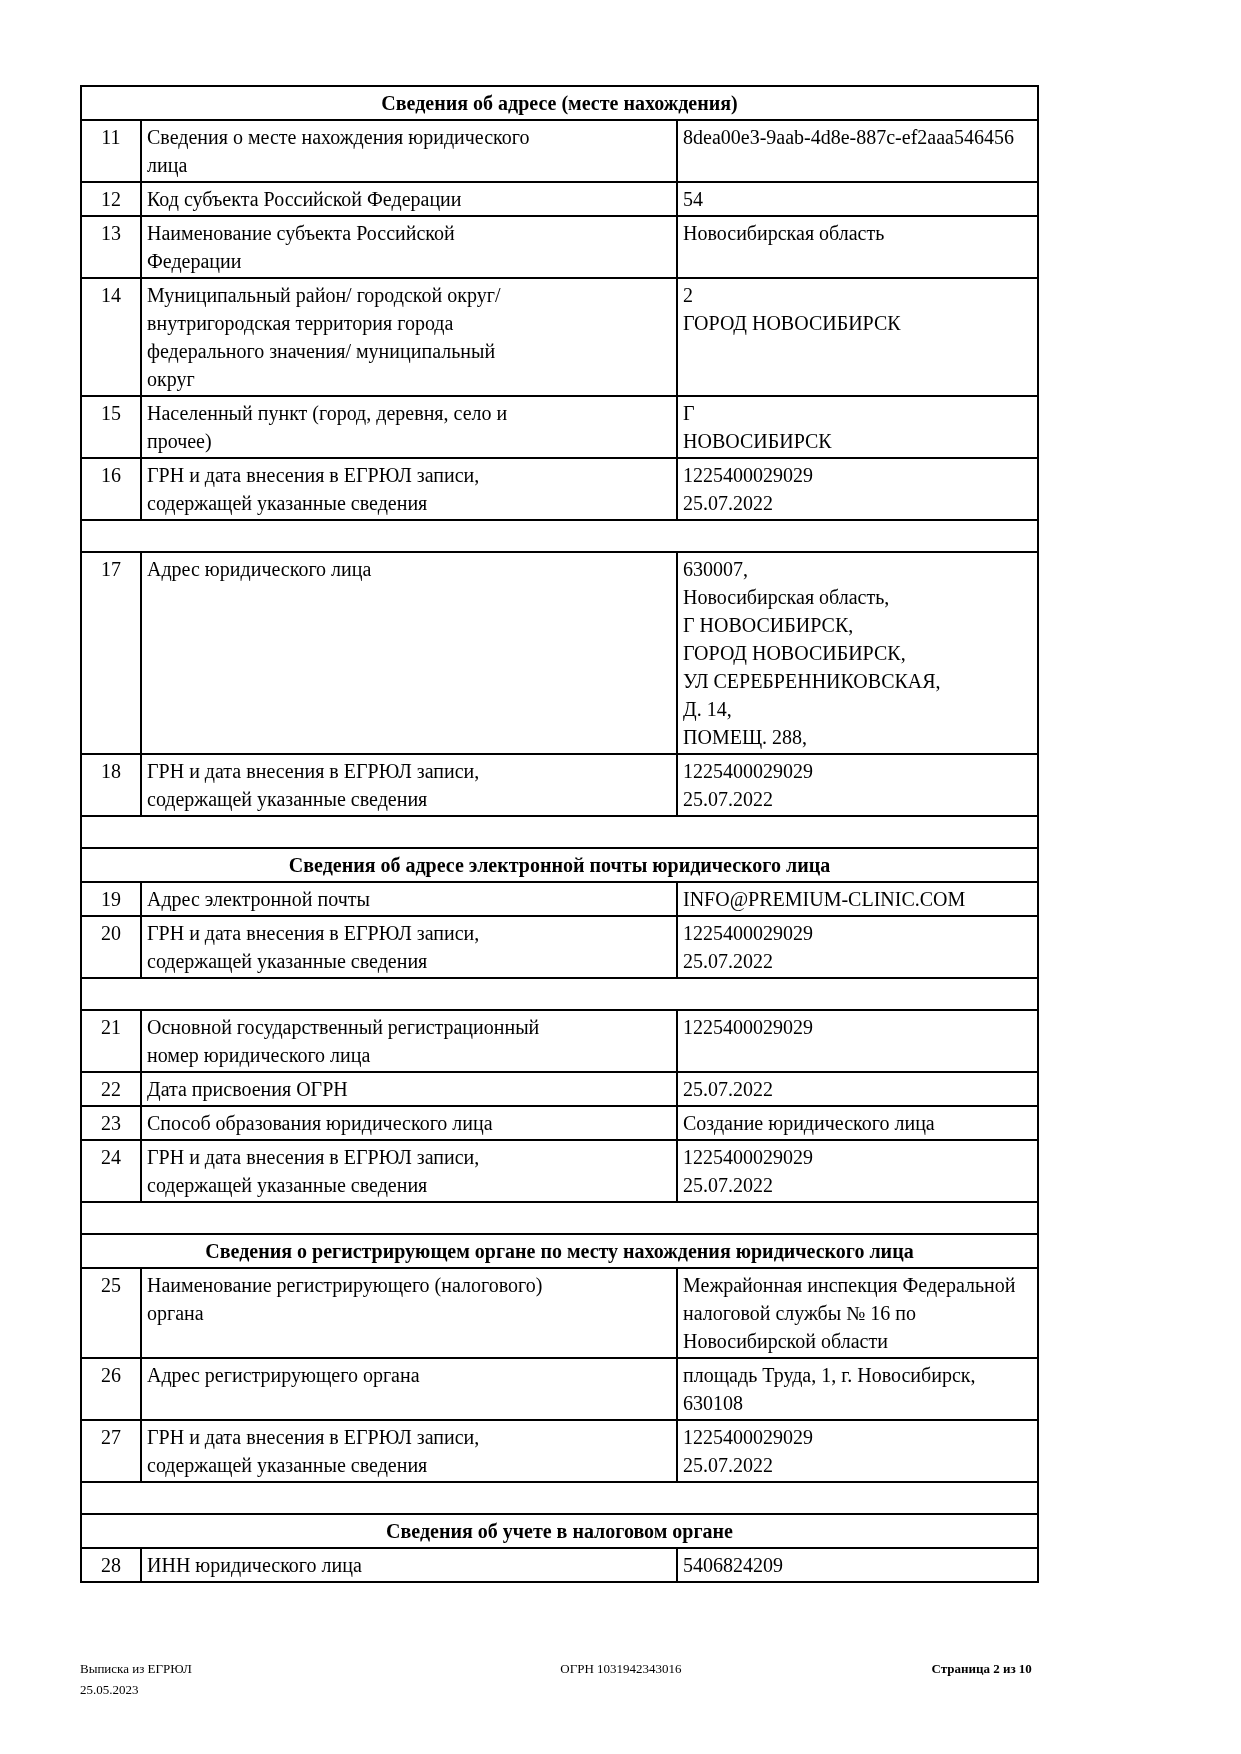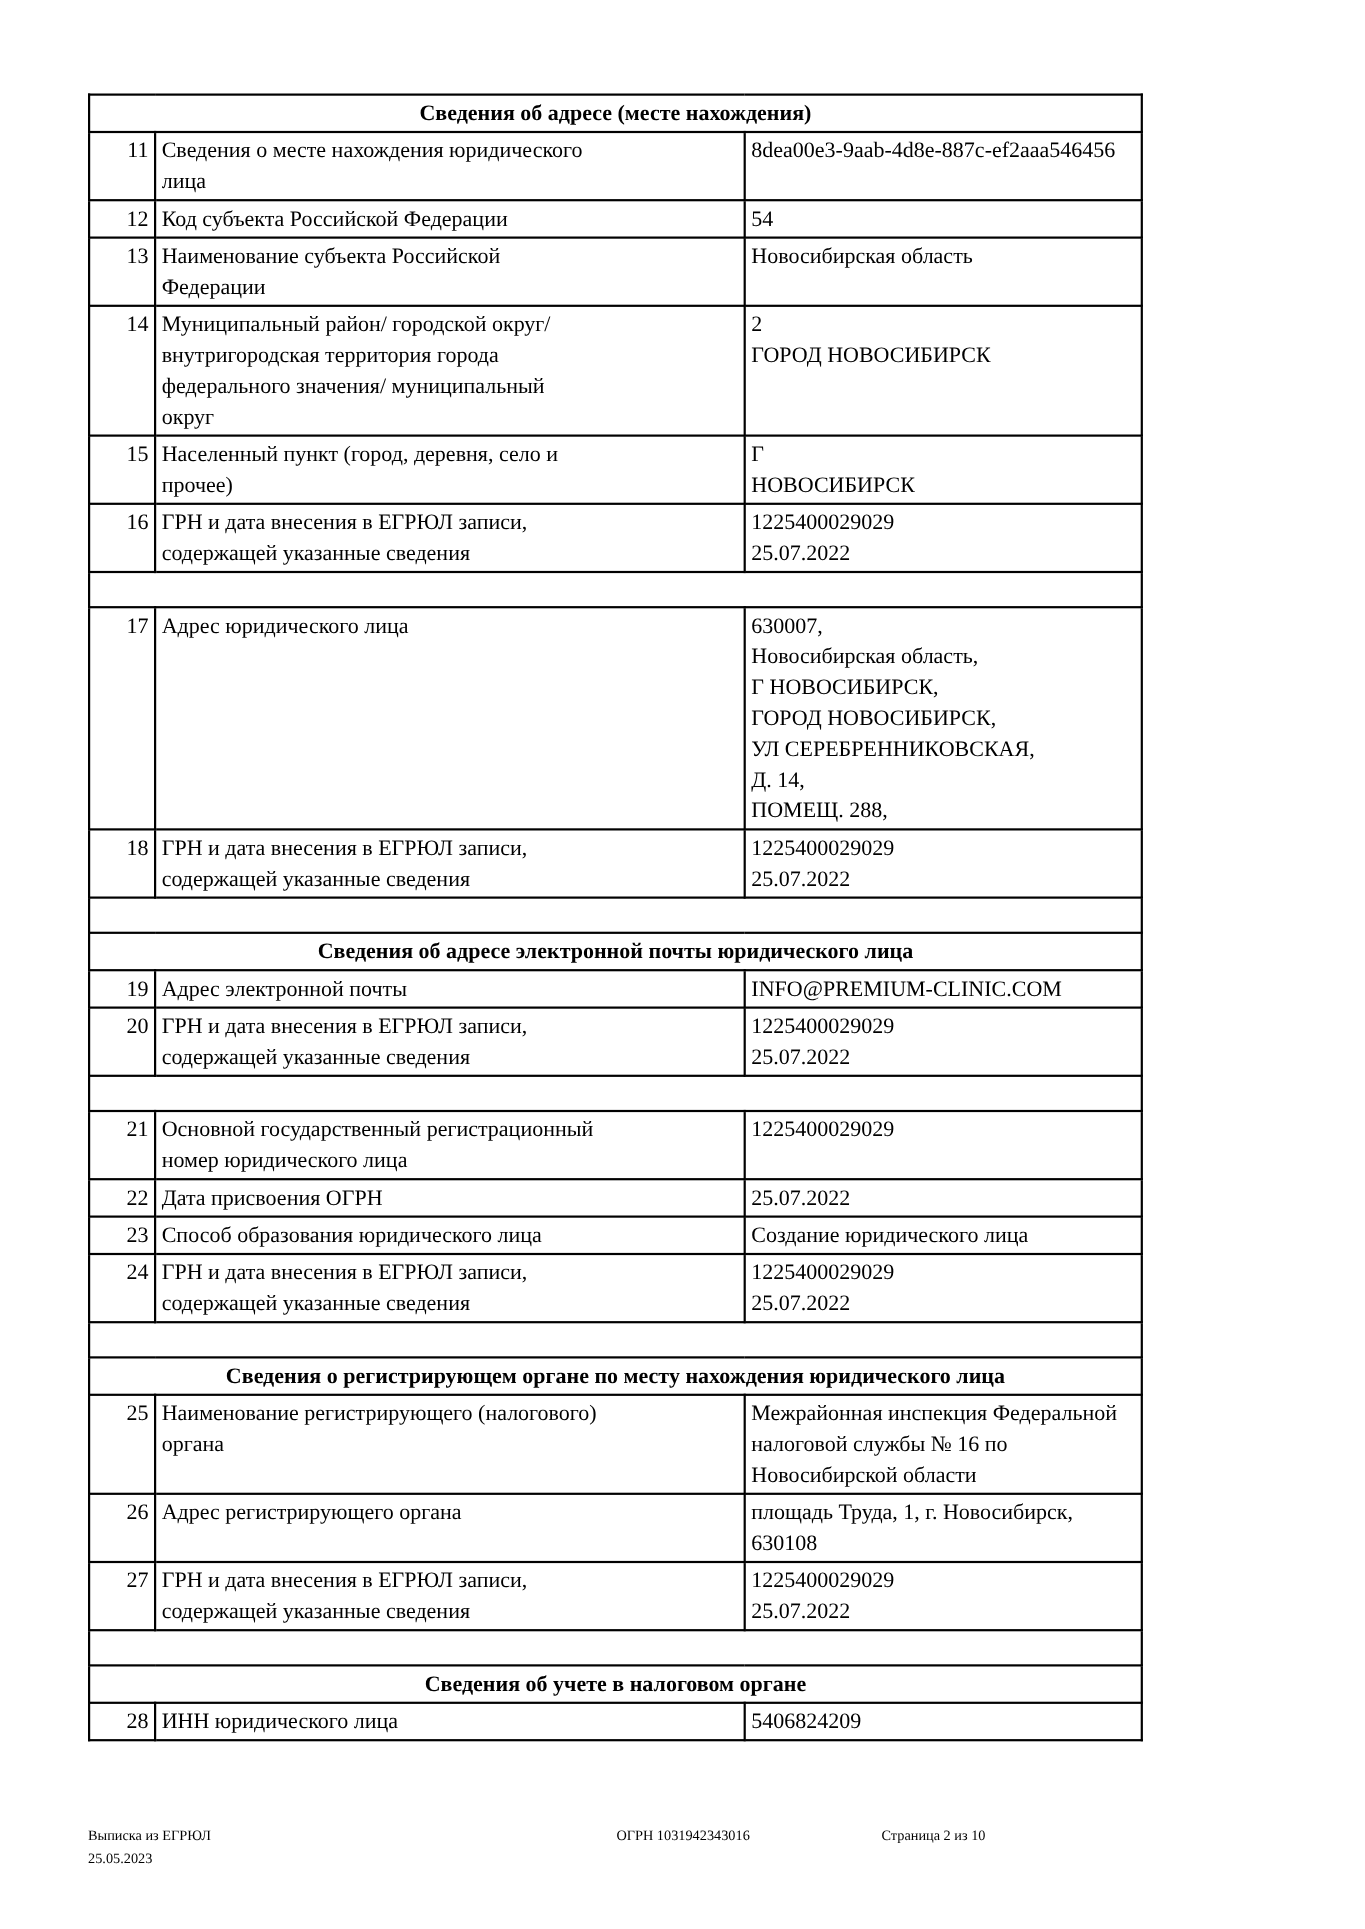--- a/index.html
+++ b/index.html
@@ -21,21 +21,21 @@
     border: 2px solid #84cc16;
   }
   .doc-table td {
     border: 2px solid #000;
     font-size: 20px;
     line-height: 28px;
     vertical-align: top;
     padding: 2px 5px;
     overflow: hidden;
   }
-  .col-num  { text-align: right; padding: 2px 1px; }
+  .col-num  { text-align: center; padding: 2px 1px; }
   .col-label { white-space: pre-line; }
   .col-value { white-space: pre-line; margin-left: 21px; }
   .section-header {
     text-align: center;
     font-weight: bold;
     font-size: 21px;
     padding: 4px 2px;
     line-height: 28px;
   }
   .spacer-row td { height: 30px; padding: 0; }
@@ -44,21 +44,21 @@
     left: 80px;
     top: 1658px;
     width: 1082px;
     display: grid;
     grid-template-columns: 1fr 1fr 1fr;
     font-size: 13px;
     line-height: 21px;
   }
   .footer-left   { text-align: left; }
   .footer-center { text-align: center; }
-  .footer-right  { text-align: left; }
+  .footer-right  { text-align: center; font-weight: bold; }
 </style>
 </head>
 <body>
 
 <table class="doc-table">
   <colgroup>
     <col style="width:60px">
     <col style="width:536px">
     <col style="width:361px">
   </colgroup>

